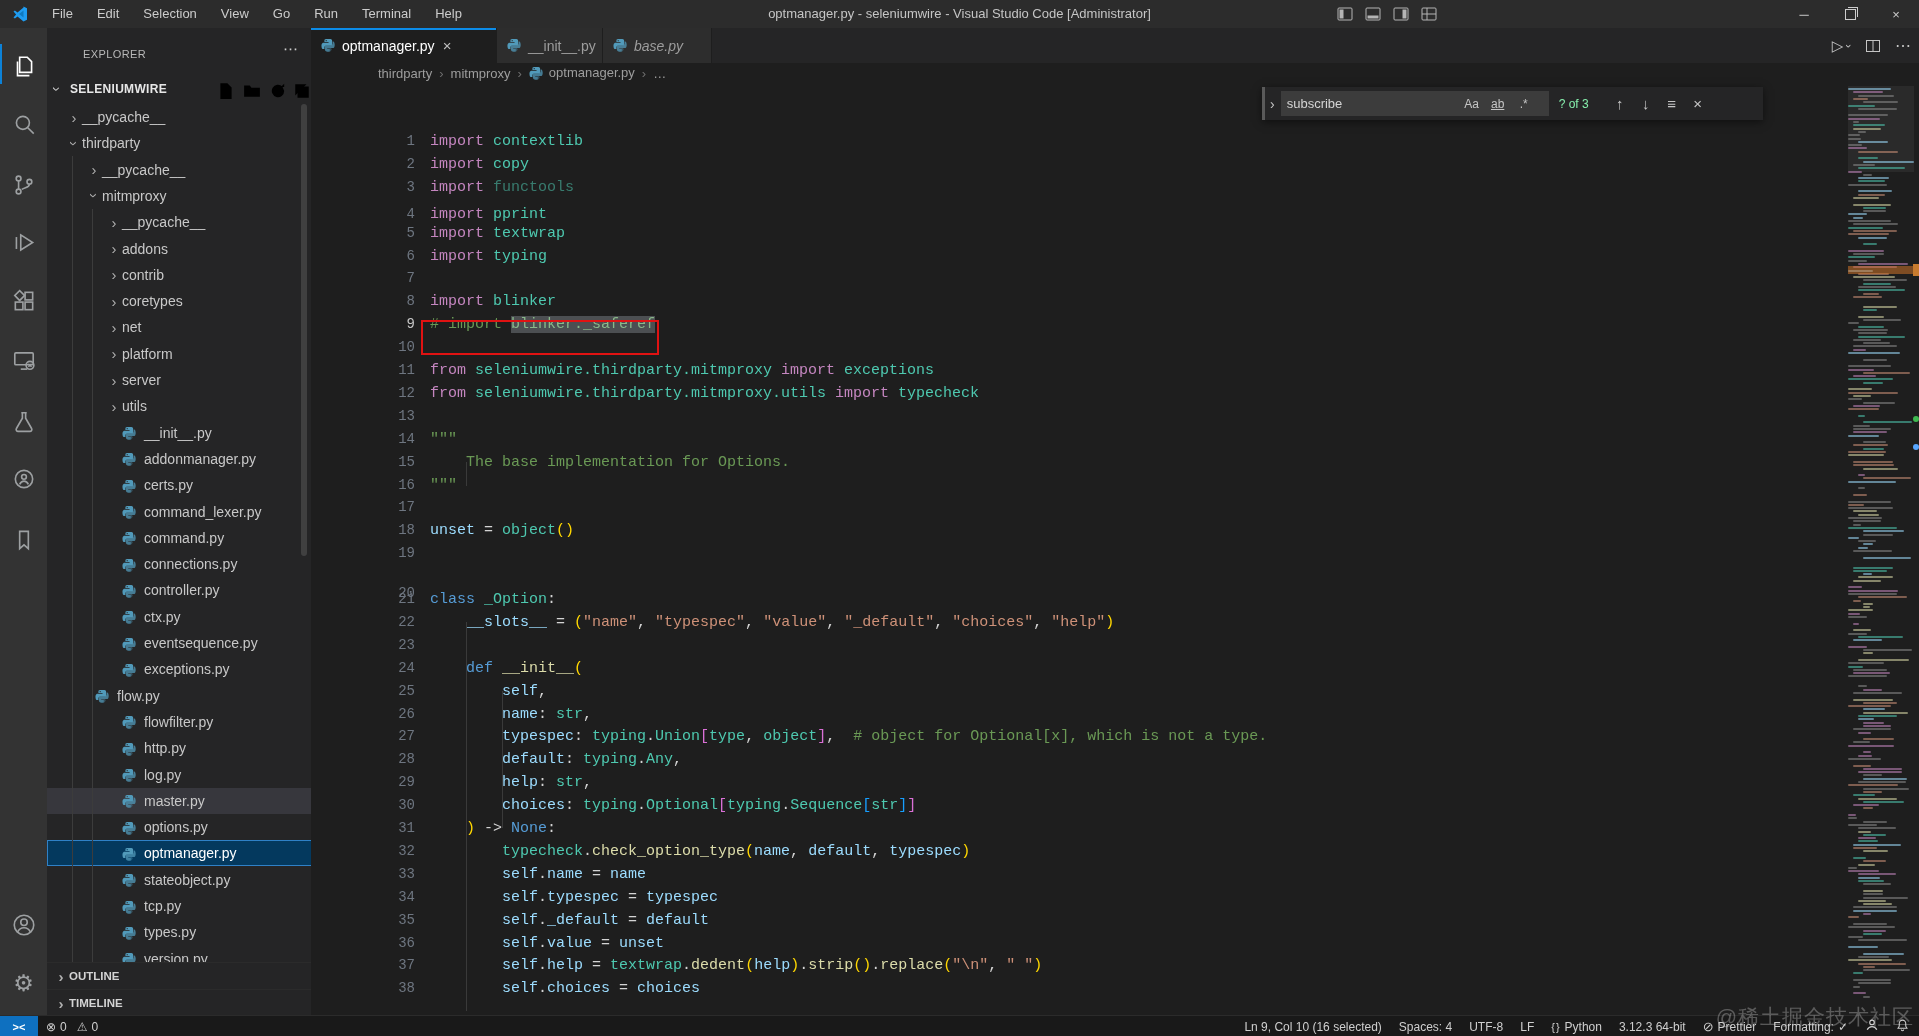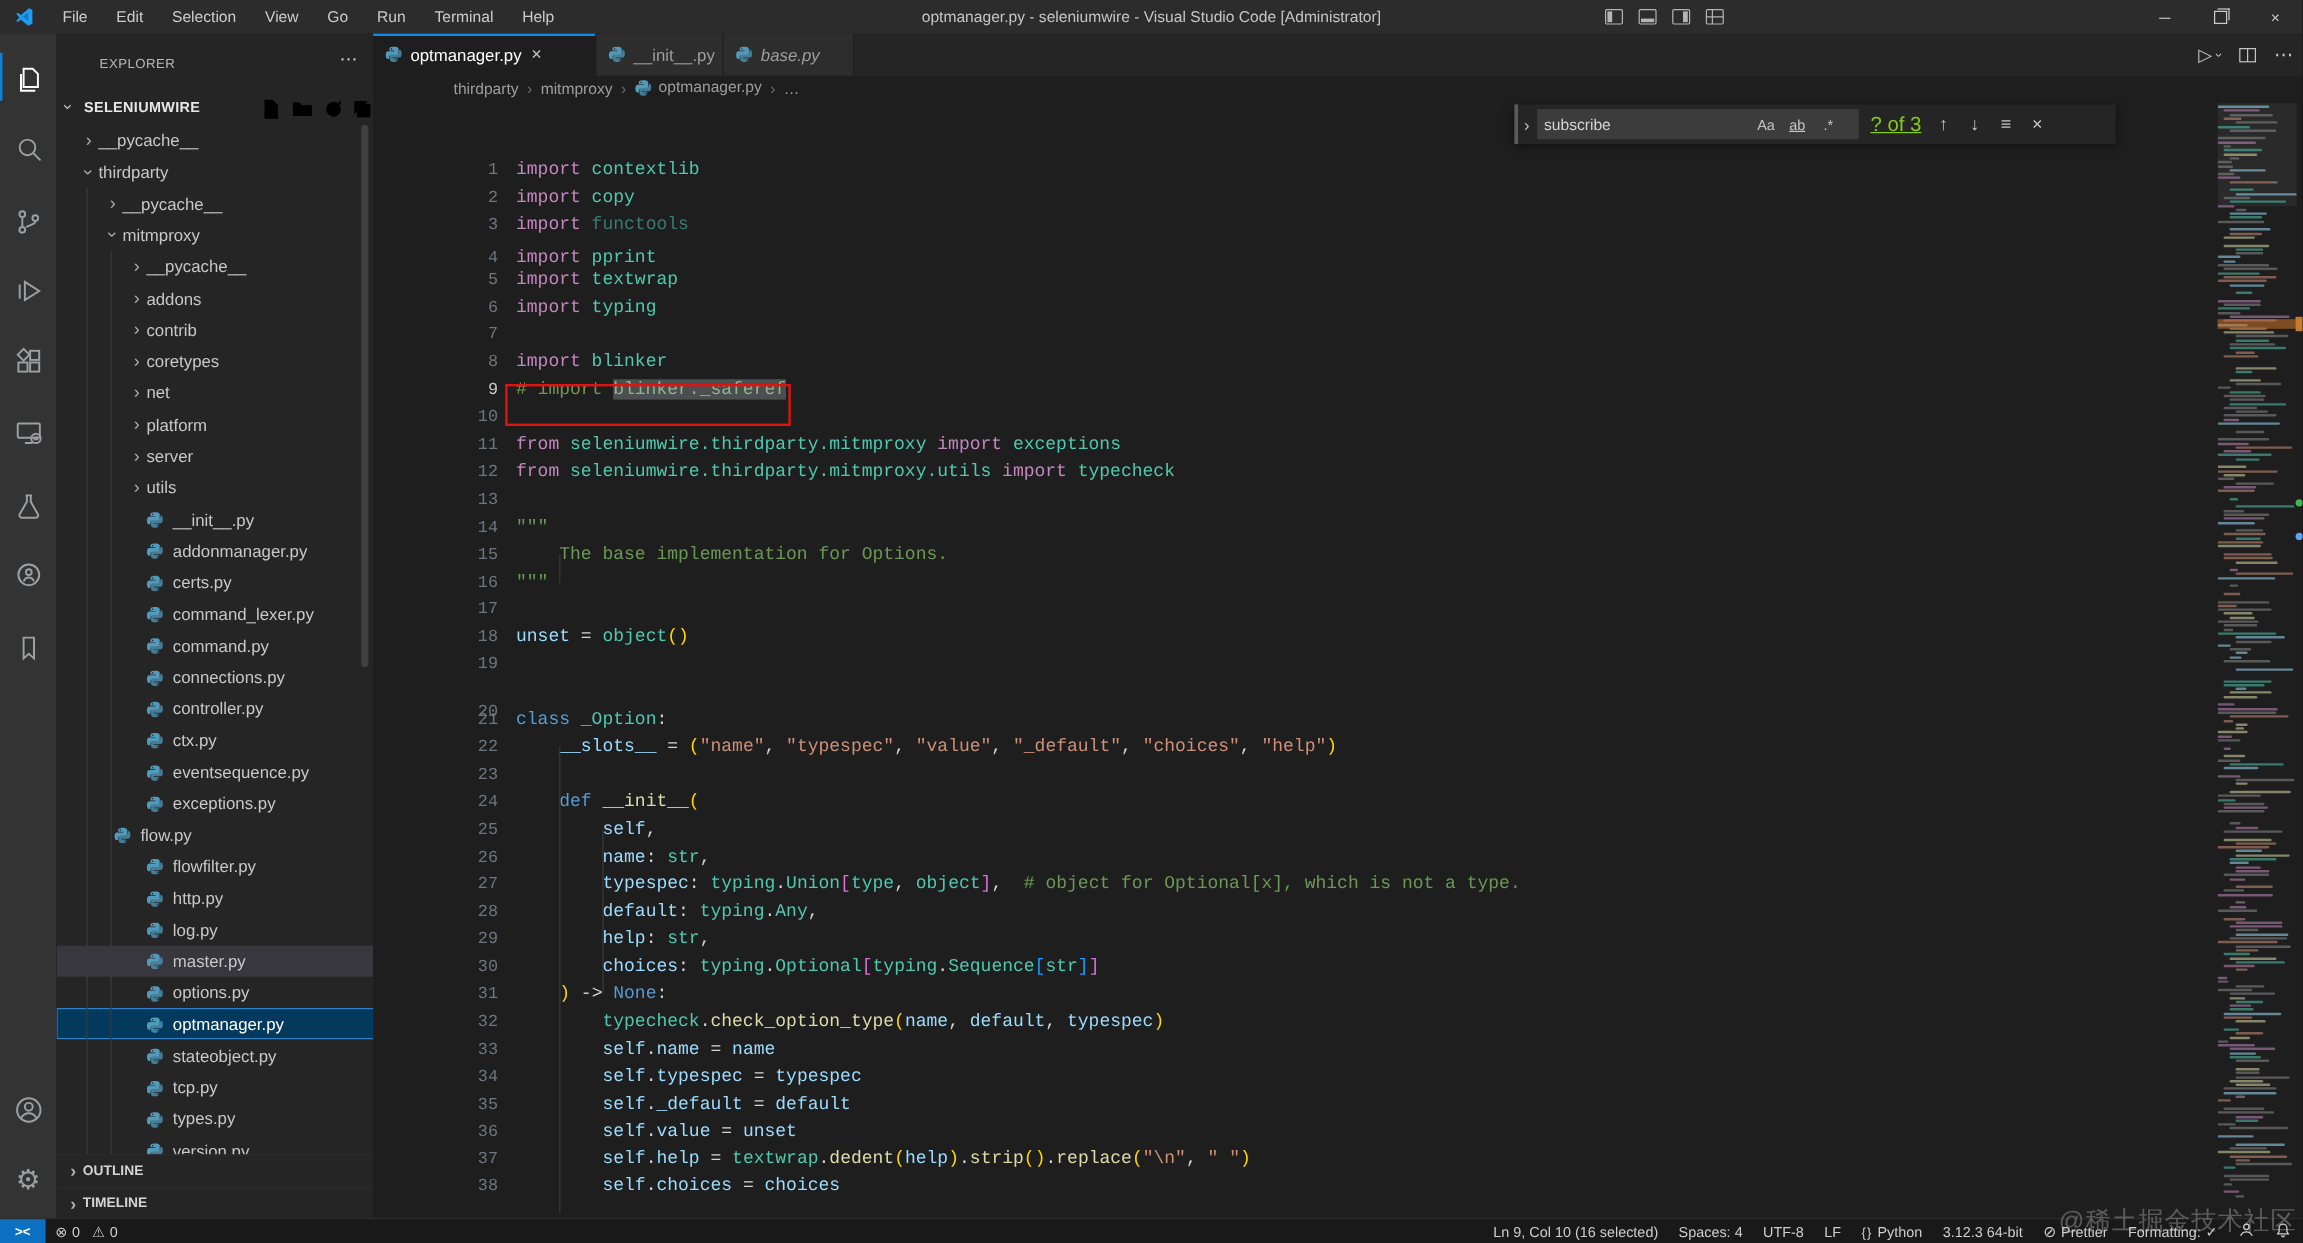--- a/index.html
+++ b/index.html
@@ -60,21 +60,21 @@
   .crumb-sep{color:#6e6e6e;font-size:13px;}
 
   
   #find-widget{left:1262px;top:87px;width:501px;height:33px;background:#252526;box-shadow:0 2px 8px rgba(0,0,0,.5);display:flex;align-items:center;z-index:12;}
   #find-grip{position:absolute;left:0;top:0;width:3px;height:33px;background:#5a5a5a;}
   #find-chevron{margin:0 6px 0 8px;color:#c5c5c5;font-size:14px;}
   #find-input-box{position:relative;width:268px;height:25px;background:#3c3c3c;display:flex;align-items:center;}
   #find-input{width:170px;background:transparent;border:none;outline:none;color:#d4d4d4;font-size:13px;font-family:"Liberation Sans",sans-serif;padding-left:6px;}
   .find-opt{width:26px;text-align:center;font-size:12px;color:#c5c5c5;}
   .find-opt.word{text-decoration:underline;}
-  #find-matches{margin-left:10px;font-size:17px;color:#84cc16;width:48px;text-decoration:underline;}
+  #find-matches{margin-left:10px;font-size:12px;color:#86efac;width:48px;}
   .find-btn{width:26px;text-align:center;font-size:15px;color:#c5c5c5;}
 
   
   #code{left:311px;top:84px;width:1537px;height:931px;overflow:hidden;font-family:Liberation Mono, monospace;font-size:15px;}
   .code-row{position:absolute;left:0;height:23px;white-space:pre;line-height:23px;}
   .ln{display:inline-block;width:104px;text-align:right;color:#6e7681;font-size:14px;}
   .ln.cur{color:#c6c6c6;}
   .lc{padding-left:15px;}
   .tk-k{color:#C586C0;} .tk-b{color:#569CD6;} .tk-t{color:#4EC9B0;} .tk-f{color:#DCDCAA;}
   .tk-v{color:#9CDCFE;} .tk-s{color:#CE9178;} .tk-c{color:#6A9955;} .tk-p{color:#D4D4D4;}

